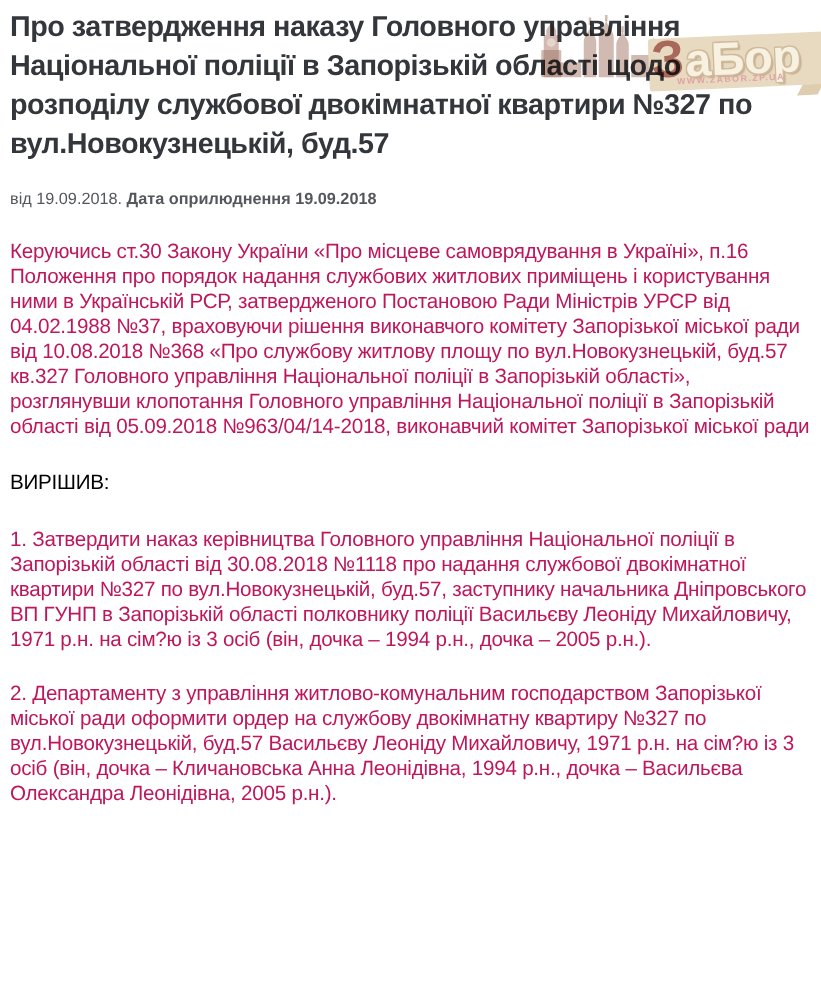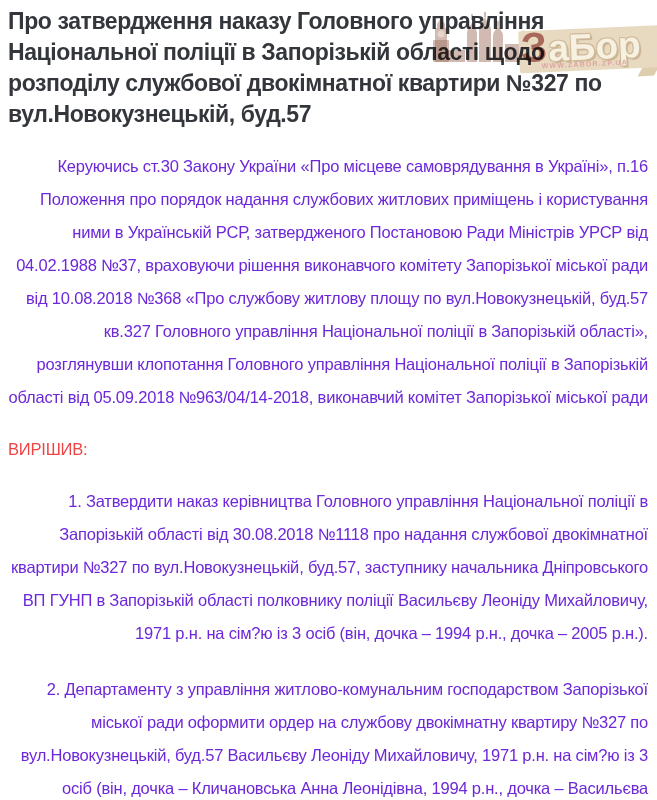--- a/index.html
+++ b/index.html
@@ -33,31 +33,30 @@
     margin: 0 0 24px 0;
     font-size: 13px;
     line-height: 17px;
     color: #55575c;
   }
   .date-line .date-published { font-weight: 700; }
   .body-text {
     margin: 0 0 23px 0;
     max-width: 645px;
     font-size: 16.5px;
-    line-height: 33px;
+    line-height: 20px;
     letter-spacing: -0.2px;
-    color: #6d28d9;
-    text-align: right;
+    color: #be185d;
   }
   .resolution-heading {
     margin: 0 0 23px 0;
     font-size: 16.5px;
     line-height: 24.5px;
     letter-spacing: -0.2px;
-    color: #ef4444;
+    color: #000000;
     font-weight: 400;
   }
   
   .watermark {
     position: absolute;
     top: 0;
     right: -10px;
     width: 240px;
     height: 90px;
     pointer-events: none;
@@ -121,20 +120,24 @@
     white-space: nowrap;
   }
 </style>
 </head>
 <body>
 
 <div class="doc">
 
   <h1 class="doc-title">Про затвердження наказу Головного управління Національної поліції в Запорізькій області щодо розподілу службової двокімнатної квартири №327 по вул.Новокузнецькій, буд.57</h1>
 
+  <p class="date-line">
+    <span>від 19.09.2018.</span>
+    <span class="date-published">Дата оприлюднення 19.09.2018</span>
+  </p>
 
   <p class="body-text">Керуючись ст.30 Закону України «Про місцеве самоврядування в Україні», п.16 Положення про порядок надання службових житлових приміщень і користування ними в Українській РСР, затвердженого Постановою Ради Міністрів УРСР від 04.02.1988 №37, враховуючи рішення виконавчого комітету Запорізької міської ради від 10.08.2018 №368 «Про службову житлову площу по вул.Новокузнецькій, буд.57 кв.327 Головного управління Національної поліції в Запорізькій області», розглянувши клопотання Головного управління Національної поліції в Запорізькій області від 05.09.2018 №963/04/14-2018, виконавчий комітет Запорізької міської ради</p>
 
   <p class="resolution-heading">ВИРІШИВ:</p>
 
   <p class="body-text">1. Затвердити наказ керівництва Головного управління Національної поліції в Запорізькій області від 30.08.2018 №1118 про надання службової двокімнатної квартири №327 по вул.Новокузнецькій, буд.57, заступнику начальника Дніпровського ВП ГУНП в Запорізькій області полковнику поліції Васильєву Леоніду Михайловичу, 1971 р.н. на сім?ю із 3 осіб (він, дочка – 1994 р.н., дочка – 2005 р.н.).</p>
 
   <p class="body-text">2. Департаменту з управління житлово-комунальним господарством Запорізької міської ради оформити ордер на службову двокімнатну квартиру №327 по вул.Новокузнецькій, буд.57 Васильєву Леоніду Михайловичу, 1971 р.н. на сім?ю із 3 осіб (він, дочка – Кличановська Анна Леонідівна, 1994 р.н., дочка – Васильєва Олександра Леонідівна, 2005 р.н.).</p>
 
 

